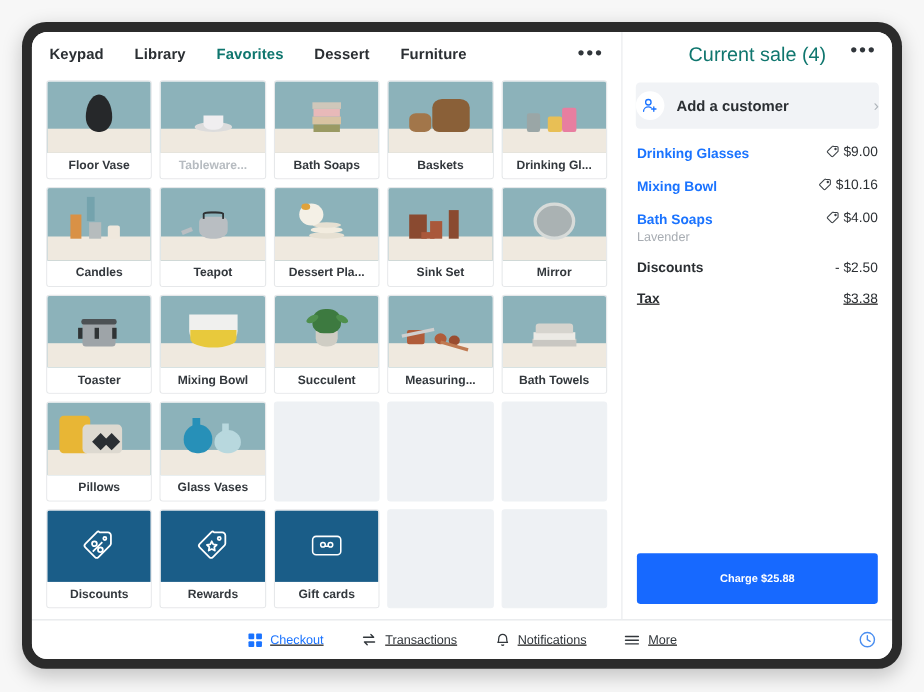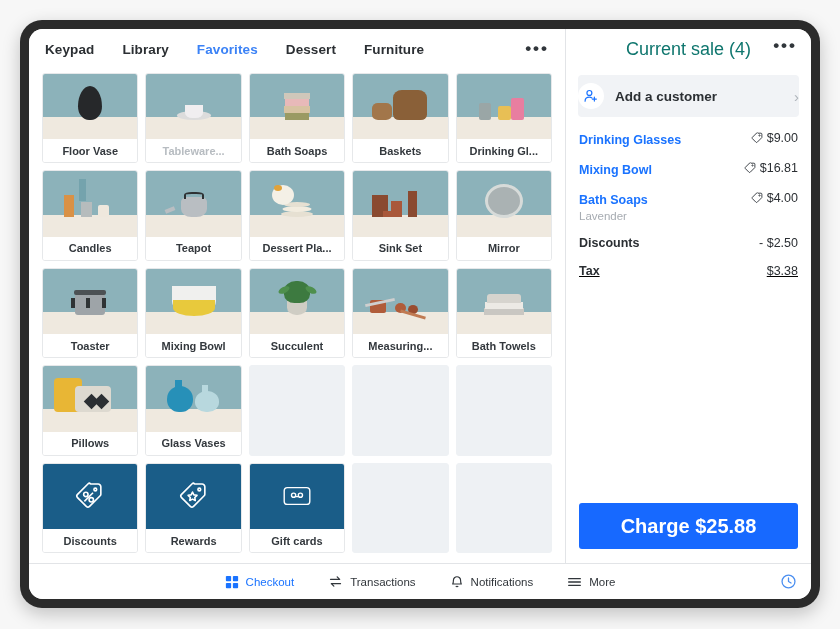--- a/index.html
+++ b/index.html
@@ -50,21 +50,21 @@
   }
   .cat-tab {
     font-size: 13.5px;
     font-weight: bold;
     color: #2b2f33;
     margin-right: 28px;
     white-space: nowrap;
     letter-spacing: .1px;
     cursor: pointer;
   }
-  .cat-tab.active { color: #3b82f6; }
+  .cat-tab.active { color: #0f766e; }
   #tabs-overflow-button {
     margin-left: auto;
     color: #31363b;
     font-size: 17px;
     letter-spacing: 2px;
     font-weight: bold;
     line-height: 8px;
     cursor: pointer;
   }
 
@@ -202,34 +202,35 @@
   .line-block:last-child { margin-bottom: 12px; text-decoration: underline; }
 
   #sale-spacer { flex: 1; min-height: 0; }
 
   #charge-wrap { padding: 0 13px 14px 13px; }
   #charge-button {
     height: 46px;
     background: #1769ff;
     border-radius: 3px;
     display: flex; align-items: center; justify-content: center;
-    color: #fff; font-size: 20px; font-weight: bold;
+    color: #fff; font-size: 10px; font-weight: bold;
     cursor: pointer;
   }
 
   
   #bottom-nav {
     height: 36px;
     flex-shrink: 0;
     border-top: 1px solid #e2e4e7;
     display: flex;
     align-items: center;
     position: relative;
     background: #fff;
     padding: 0 26px;
+    text-decoration: underline;
   }
   #nav-center {
     display: flex;
     align-items: center;
     gap: 34px;
     margin: 0 auto;
   }
   .nav-item {
     display: flex; align-items: center; gap: 7px;
     font-size: 11.5px; color: #31363b; cursor: pointer;
@@ -496,21 +497,21 @@
             <div class="line-block">
               <div class="line-row">
                 <div class="line-name">Mixing Bowl</div>
                 <div class="line-right">
                   <span class="tag-icon">
                     <svg width="12" height="12" viewBox="0 0 16 16" fill="none" stroke="#3c4146" stroke-width="1.3">
                       <path d="M9.2 1.6h4a1.3 1.3 0 0 1 1.3 1.3v4a1.2 1.2 0 0 1-.4.9l-5.8 5.8a1.2 1.2 0 0 1-1.7 0L1.8 8.8a1.2 1.2 0 0 1 0-1.7l5.8-5.8a1.2 1.2 0 0 1 .9-.4Z"></path>
                       <circle cx="11.4" cy="4.6" r=".8"></circle>
                     </svg>
                   </span>
-                  <span>$16.81</span>
+                  <span>$10.16</span>
                 </div>
               </div>
             </div>
             <div class="line-block">
               <div class="line-row">
                 <div class="line-name">Bath Soaps</div>
                 <div class="line-right">
                   <span class="tag-icon">
                     <svg width="12" height="12" viewBox="0 0 16 16" fill="none" stroke="#3c4146" stroke-width="1.3">
                       <path d="M9.2 1.6h4a1.3 1.3 0 0 1 1.3 1.3v4a1.2 1.2 0 0 1-.4.9l-5.8 5.8a1.2 1.2 0 0 1-1.7 0L1.8 8.8a1.2 1.2 0 0 1 0-1.7l5.8-5.8a1.2 1.2 0 0 1 .9-.4Z"></path>

